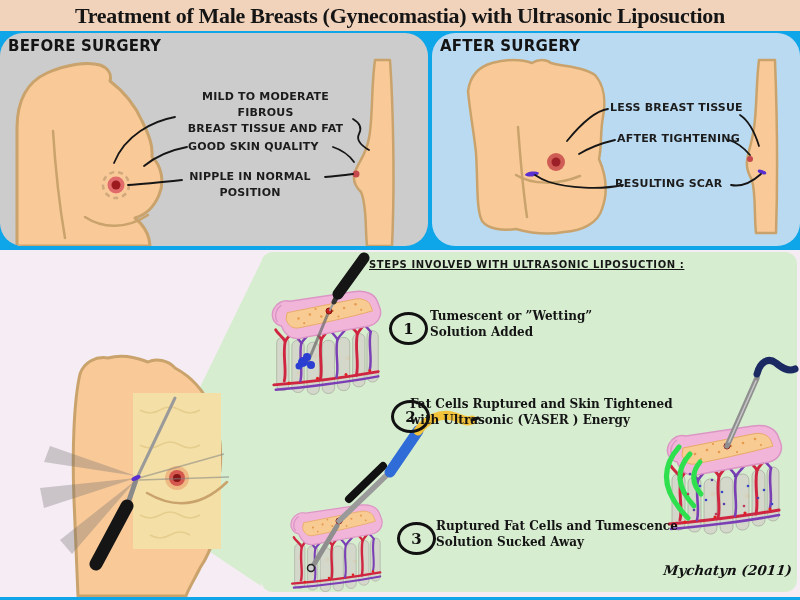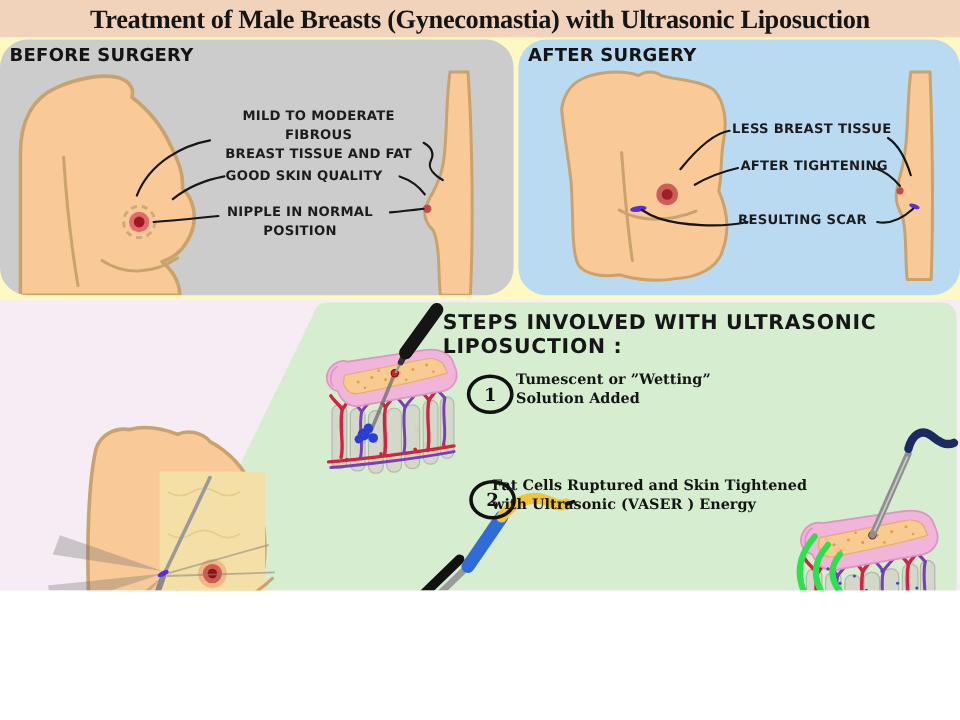--- a/index.html
+++ b/index.html
@@ -1,39 +1,39 @@
 <!DOCTYPE html>
 <html style="--title-bg: #f1d3bc; --before-bg: #cccccc; --after-bg: #badaf2; --bottom-bg: #f6ecf4; --green: #d6edd0; --skin: #f9c998; --skin-line: #c9a36b; --ink: #1c1c1c; --scar: #5a2fd0;"><head>
 <meta charset="utf-8">
 <style>
   :root{
     --title-bg:#f1d3bc; --before-bg:#cccccc; --after-bg:#badaf2;
     --bottom-bg:#f6ecf4; --green:#d6edd0; --skin:#f9c998; --skin-line:#c9a36b;
     --ink:#1c1c1c; --scar:#5a2fd0;
   }
   html,body{margin:0;padding:0;background:#fff;}
-  .page{position:relative;width:800px;height:492px;background:#fef9c3;overflow:hidden;
+  .page{position:relative;width:800px;height:600px;background:#0ea5e9;overflow:hidden;
         font-family:"DejaVu Sans","Liberation Sans",sans-serif;color:var(--ink);}
   .title-bar{position:absolute;left:0;top:0;width:800px;height:31px;background:var(--title-bg);
              display:flex;align-items:center;justify-content:center;}
   .title-bar h1{margin:0;font-family:"Liberation Serif","DejaVu Serif",serif;font-weight:700;
                 font-size:22px;letter-spacing:-0.3px;color:#151515;white-space:nowrap;}
   .panel{position:absolute;top:33px;height:213px;overflow:hidden;border-radius:23px;}
   .panel.before{left:0;width:428px;background:var(--before-bg);}
   .panel.after{left:432px;width:368px;background:var(--after-bg);}
   .panel svg{position:absolute;left:0;top:0;}
   .panel-header{position:absolute;left:8px;top:4px;font-size:15px;font-weight:800;
                 letter-spacing:0.2px;color:#141414;}
   .lbl{position:absolute;font-size:11px;font-weight:700;letter-spacing:0.2px;line-height:1.45;
        white-space:pre-line;color:var(--ink);}
   .center{text-align:center;}
   .bottom{position:absolute;left:0;top:250px;width:800px;height:347px;background:var(--bottom-bg);}
   .bottom svg.scene{position:absolute;left:0;top:0;}
-  .steps-title{position:absolute;left:369px;top:9px;width:430px;font-size:17px;font-weight:800;
-               letter-spacing:0.6px;color:#161616;}
+  .steps-title{position:absolute;left:369px;top:9px;width:430px;font-size:10px;font-weight:800;
+               letter-spacing:0.6px;color:#161616;text-decoration:underline;}
   .step-num{position:absolute;width:33px;height:27px;border:3px solid #111;border-radius:50%;
             display:flex;align-items:center;justify-content:center;
             font-family:"DejaVu Serif","Liberation Serif",serif;font-weight:700;font-size:15px;color:#111;}
   .step-text{position:absolute;font-family:"DejaVu Serif","Liberation Serif",serif;font-weight:700;
              font-size:12px;line-height:1.3;white-space:pre-line;color:#141414;}
   .signature{position:absolute;left:640px;top:312px;width:152px;text-align:right;
              font-family:"DejaVu Serif","Liberation Serif",serif;font-style:italic;font-weight:700;
              font-size:13.5px;color:#111;transform:skewX(-6deg);}
   .skin-shape{fill:var(--skin);stroke:var(--skin-line);stroke-width:3;stroke-linejoin:round;}
   .skin-thin{fill:var(--skin);stroke:var(--skin-line);stroke-width:2.5;stroke-linejoin:round;}
@@ -302,16 +302,18 @@
 
     <div class="step-num" style="left:391px;top:150px;">
       <span>2</span>
     </div>
     <div class="step-text" style="left:410px;top:147px;">Fat Cells Ruptured and Skin Tightened
 with Ultrasonic (VASER ) Energy</div>
 
     <div class="step-num" style="left:397px;top:272px;">
       <span>3</span>
     </div>
+    <div class="step-text" style="left:436px;top:269px;">Ruptured Fat Cells and Tumescence
+Solution Sucked Away</div>
 
     <div class="signature">Mychatyn (2011)</div>
   </section>
 </div>
 
 </body></html>

